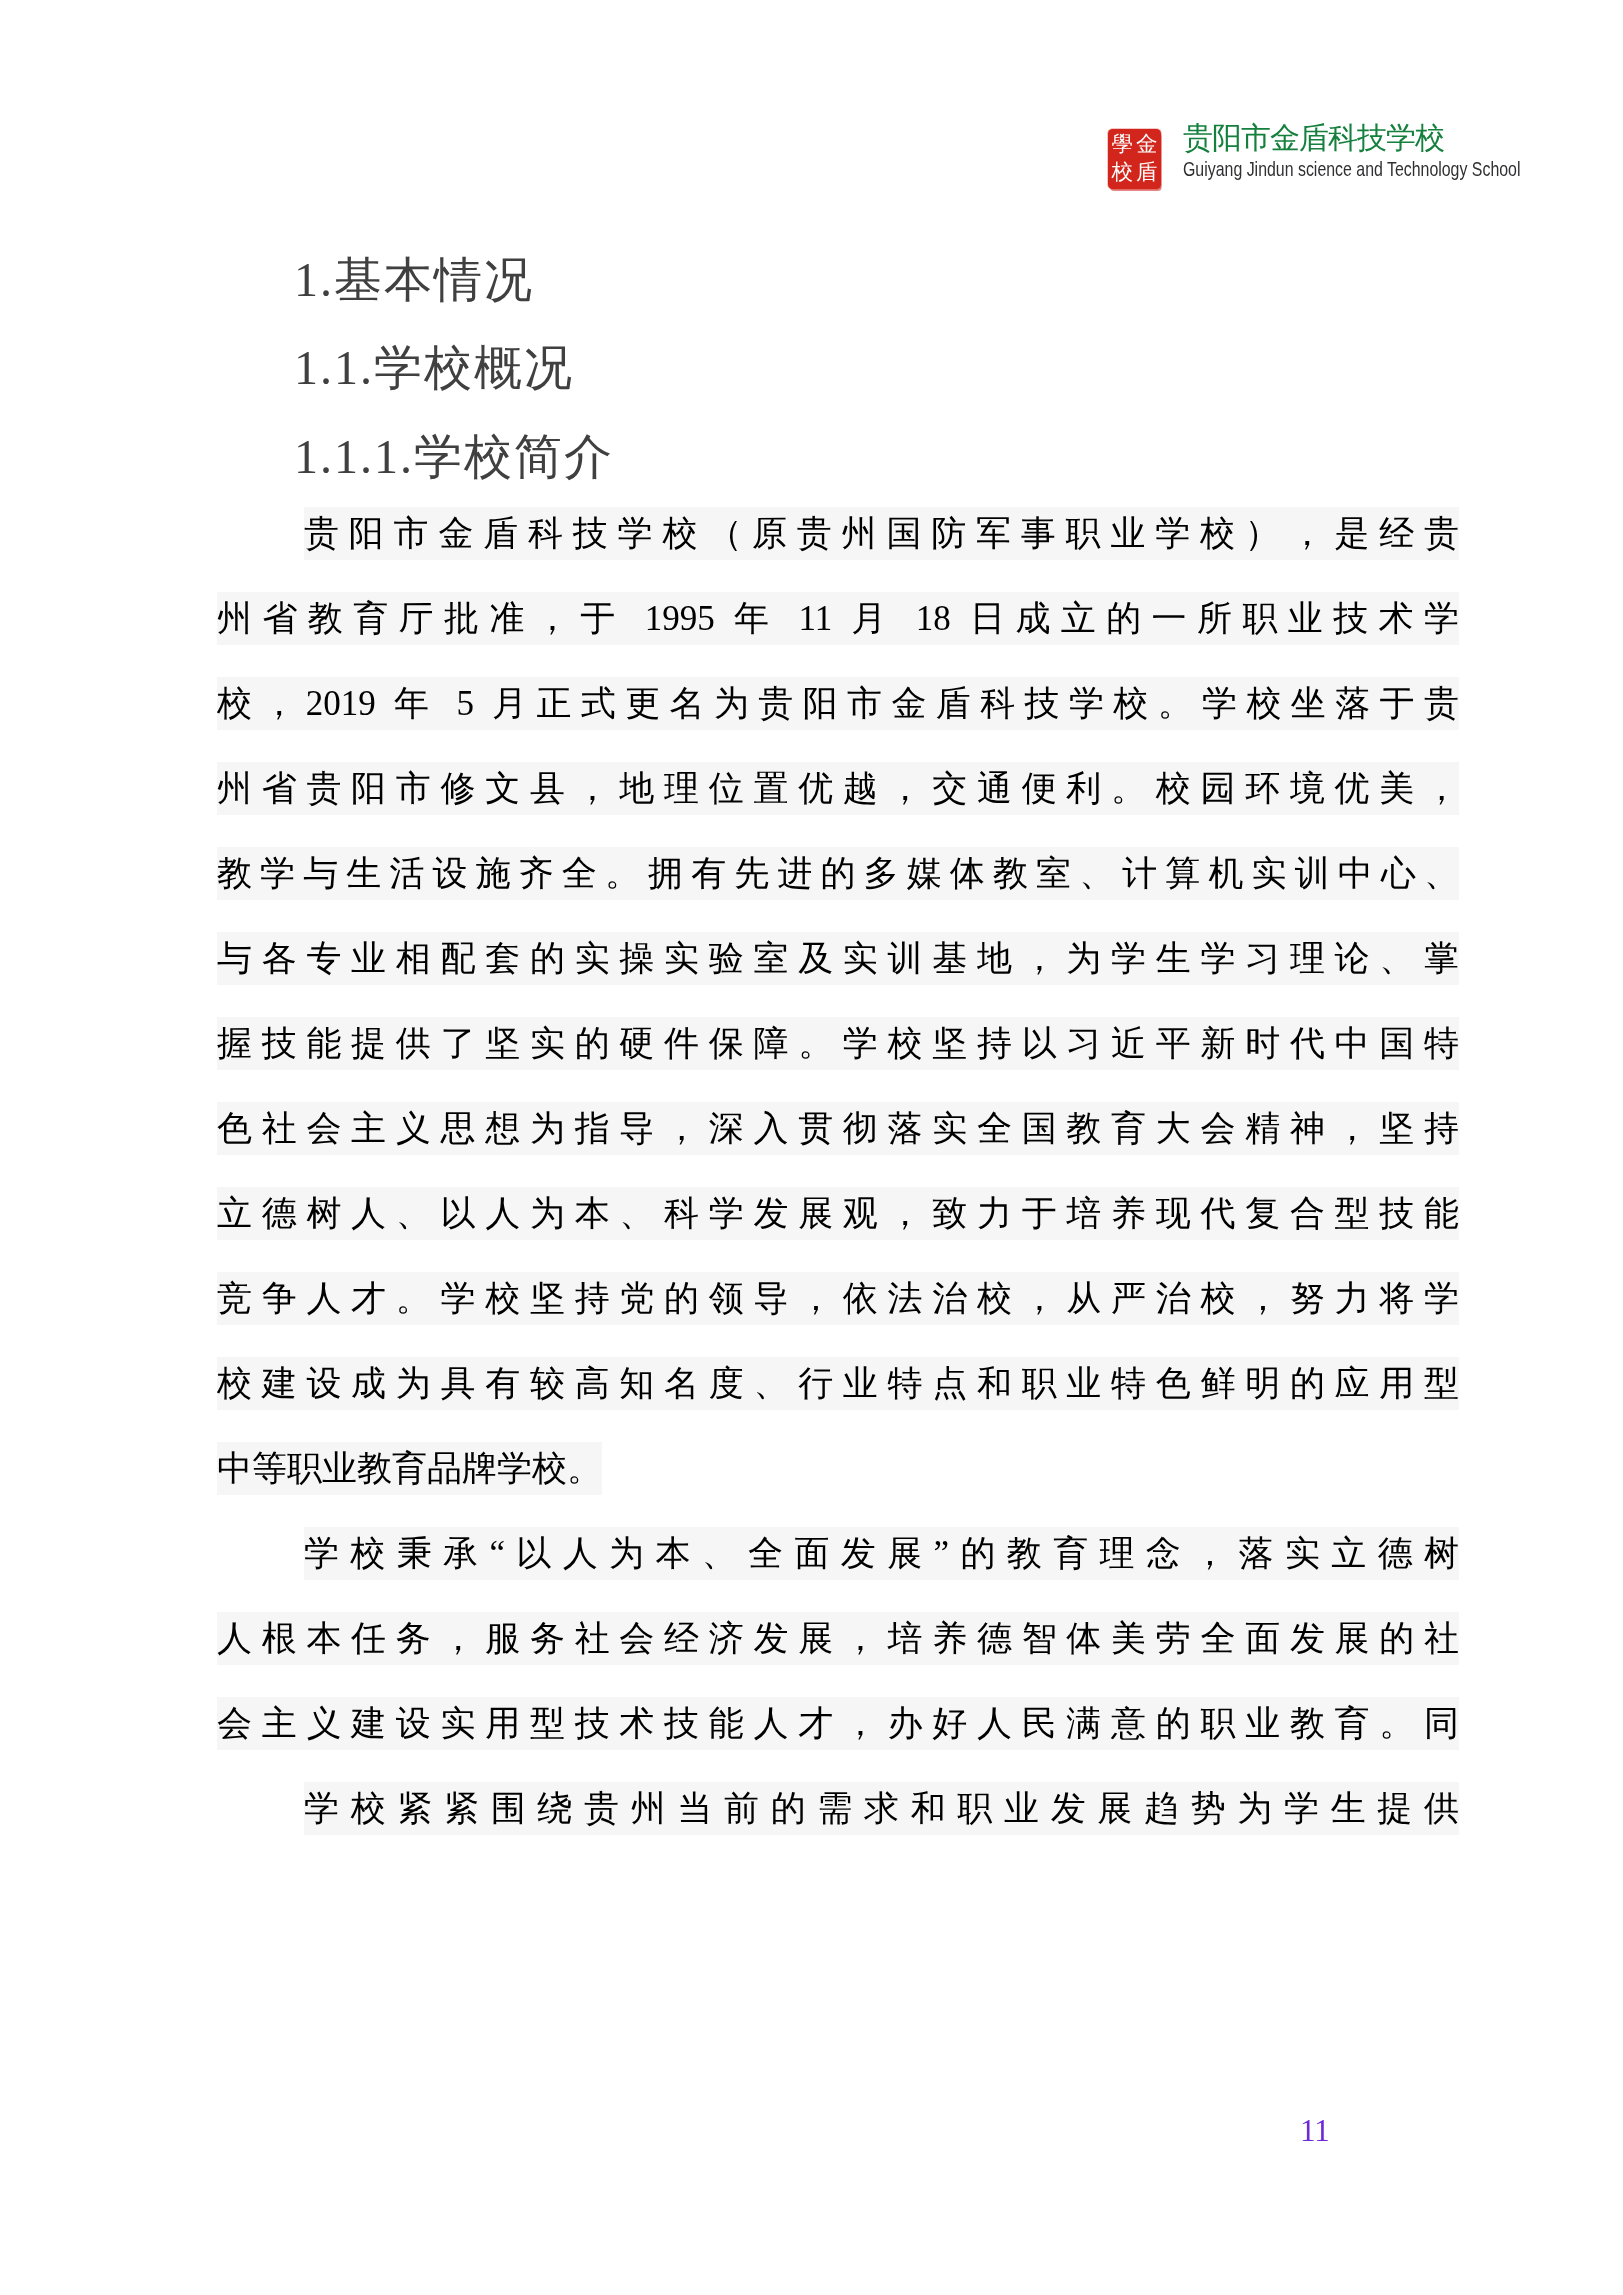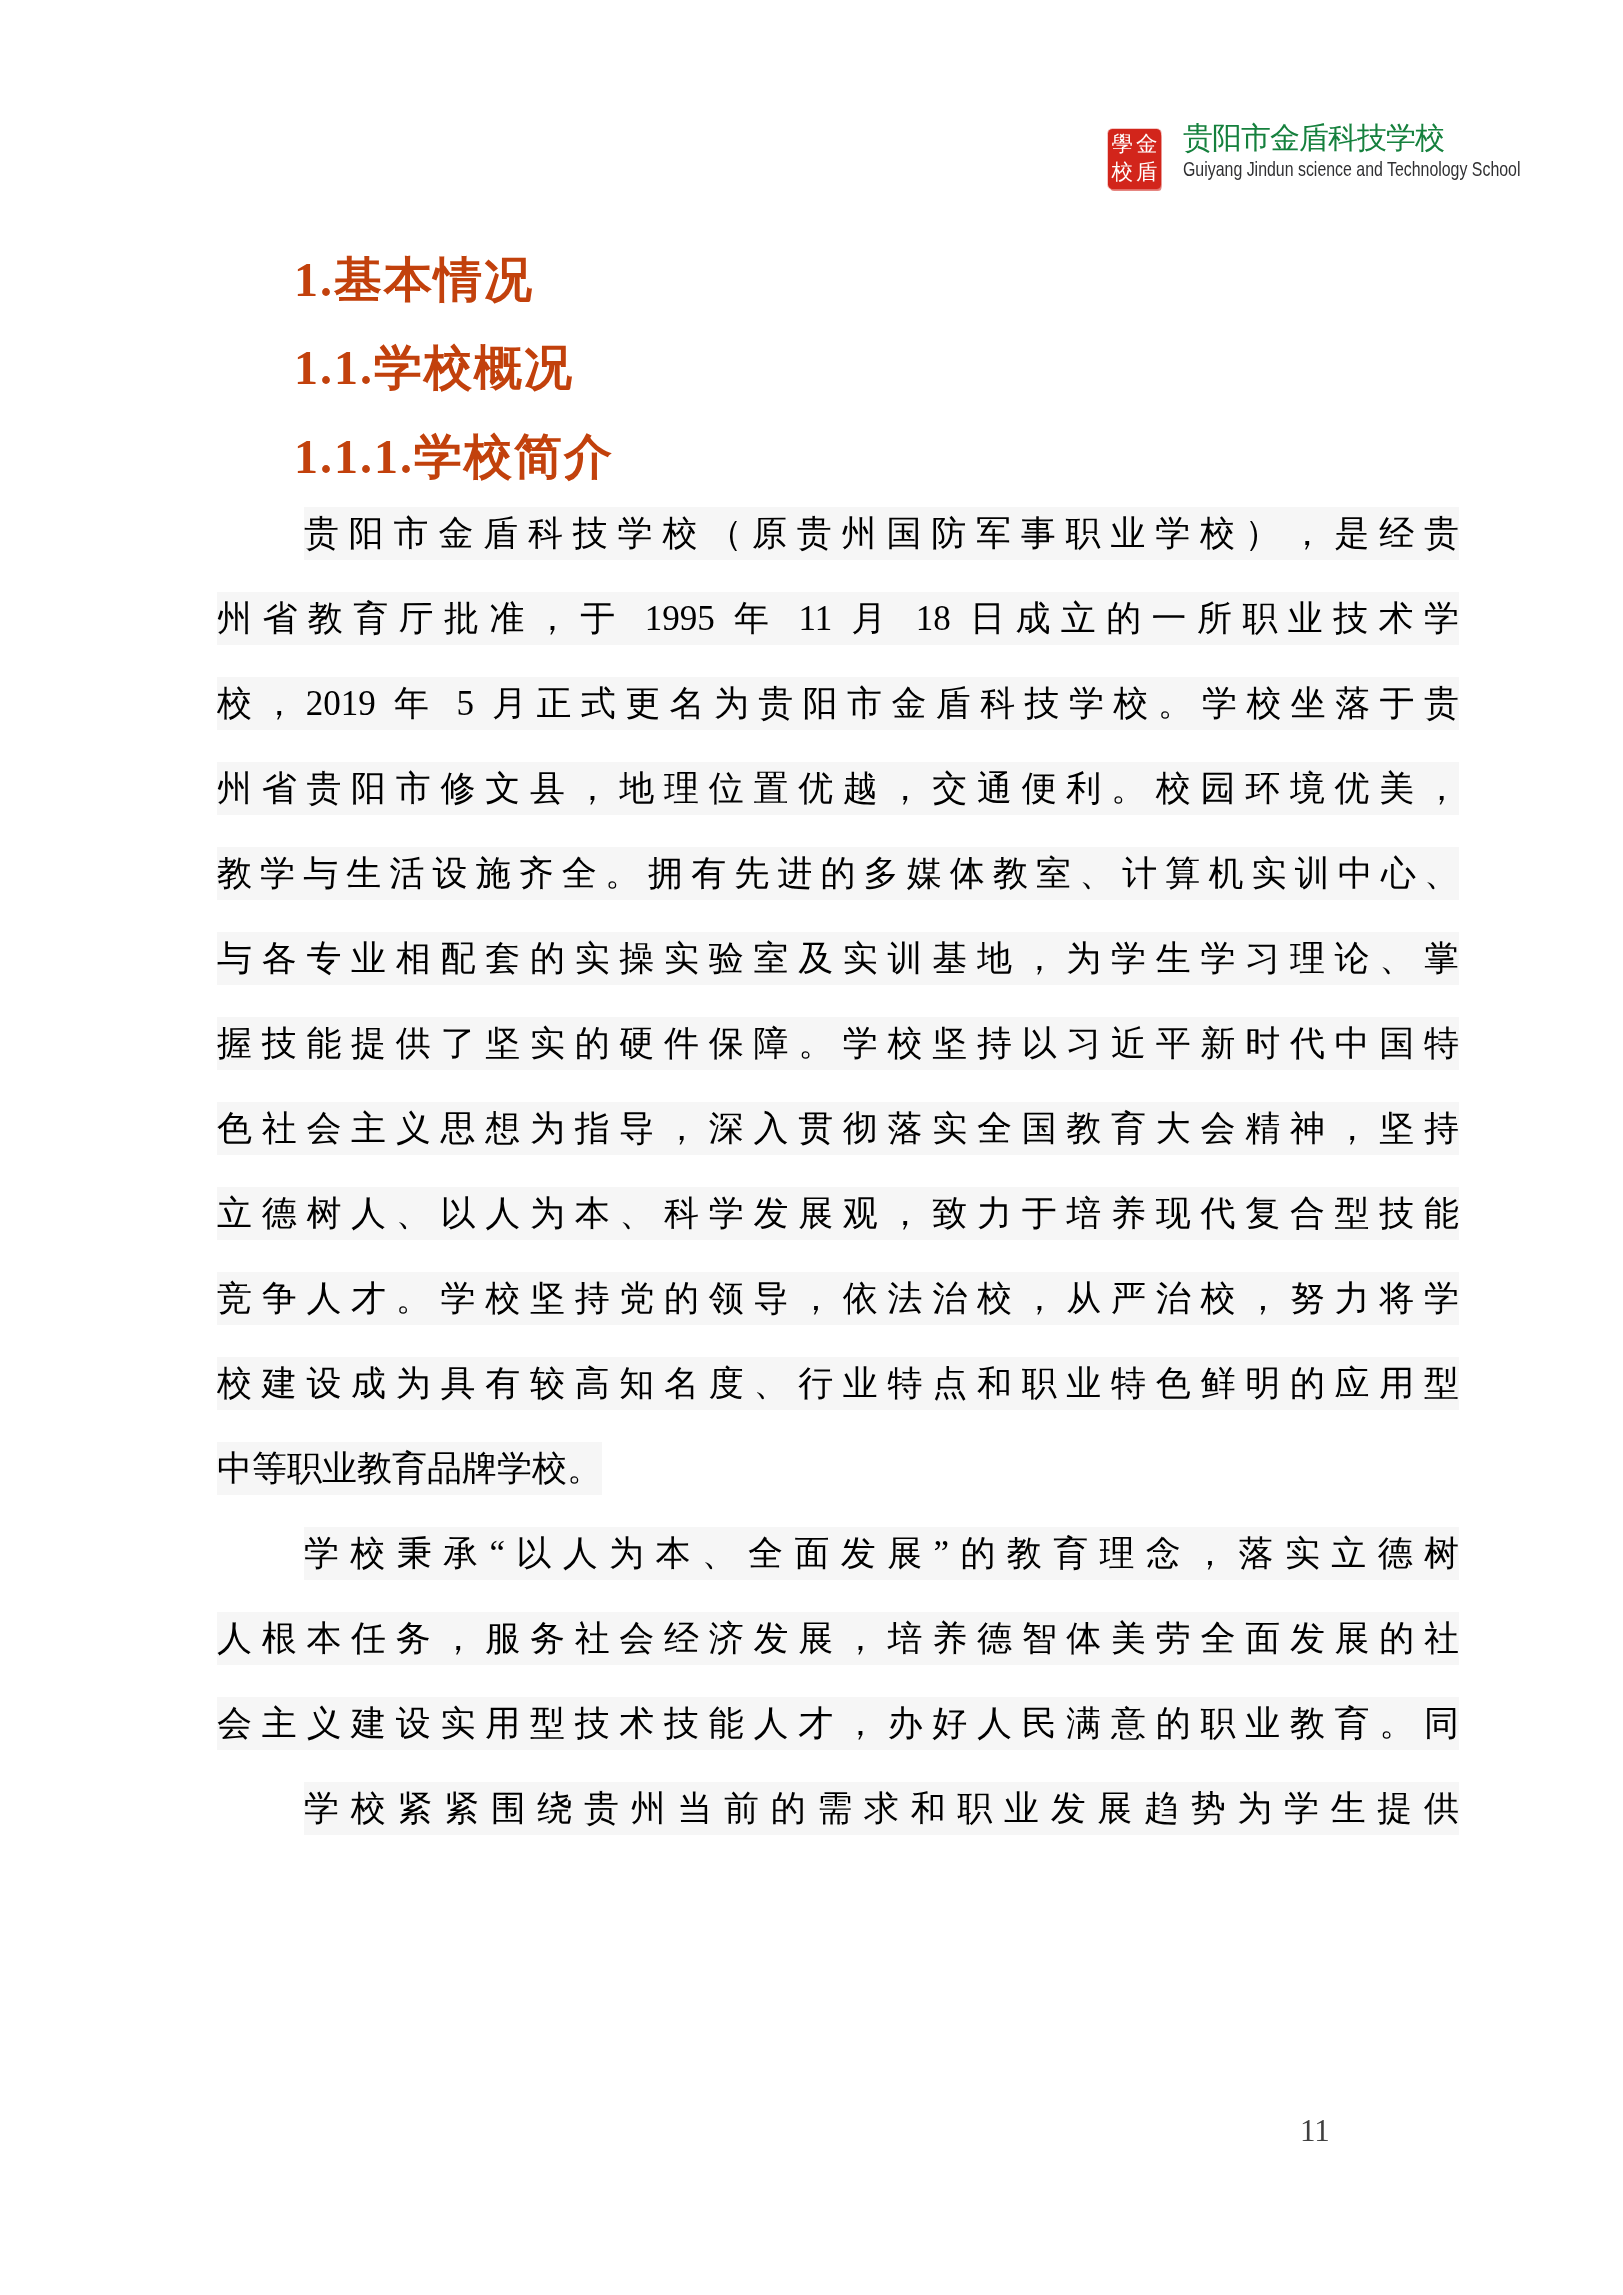--- a/index.html
+++ b/index.html
@@ -54,25 +54,25 @@
     transform: scaleX(0.78);
     transform-origin: left top;
     white-space: nowrap;
   }
 
   
   .doc-heading {
     position: absolute;
     left: 294px;
     font-size: 48px;
-    font-weight: bold;
+    font-weight: normal;
     letter-spacing: 2px;
     line-height: 1;
     white-space: nowrap;
-    color: #c2410c;
+    color: #404040;
     text-align: center;
   }
   .h1 { top: 256px; }
   .h2 { top: 344px; }
   .h3 { top: 433px; }
 
   
   .body-text {
     position: absolute;
     left: 217px; top: 491px;
@@ -93,21 +93,21 @@
     background: #f6f6f6;
     padding: 7.2px 0;
   }
 
   
   .page-number {
     position: absolute;
     left: 1300px; top: 2115px;
     font-size: 31px;
     line-height: 1;
-    color: #404040;
+    color: #6d28d9;
   }
 </style>
 </head>
 <body>
 
 <div class="page">
 
   <div class="seal">
     <span class="seal-char">學</span>
     <span class="seal-char">金</span>

